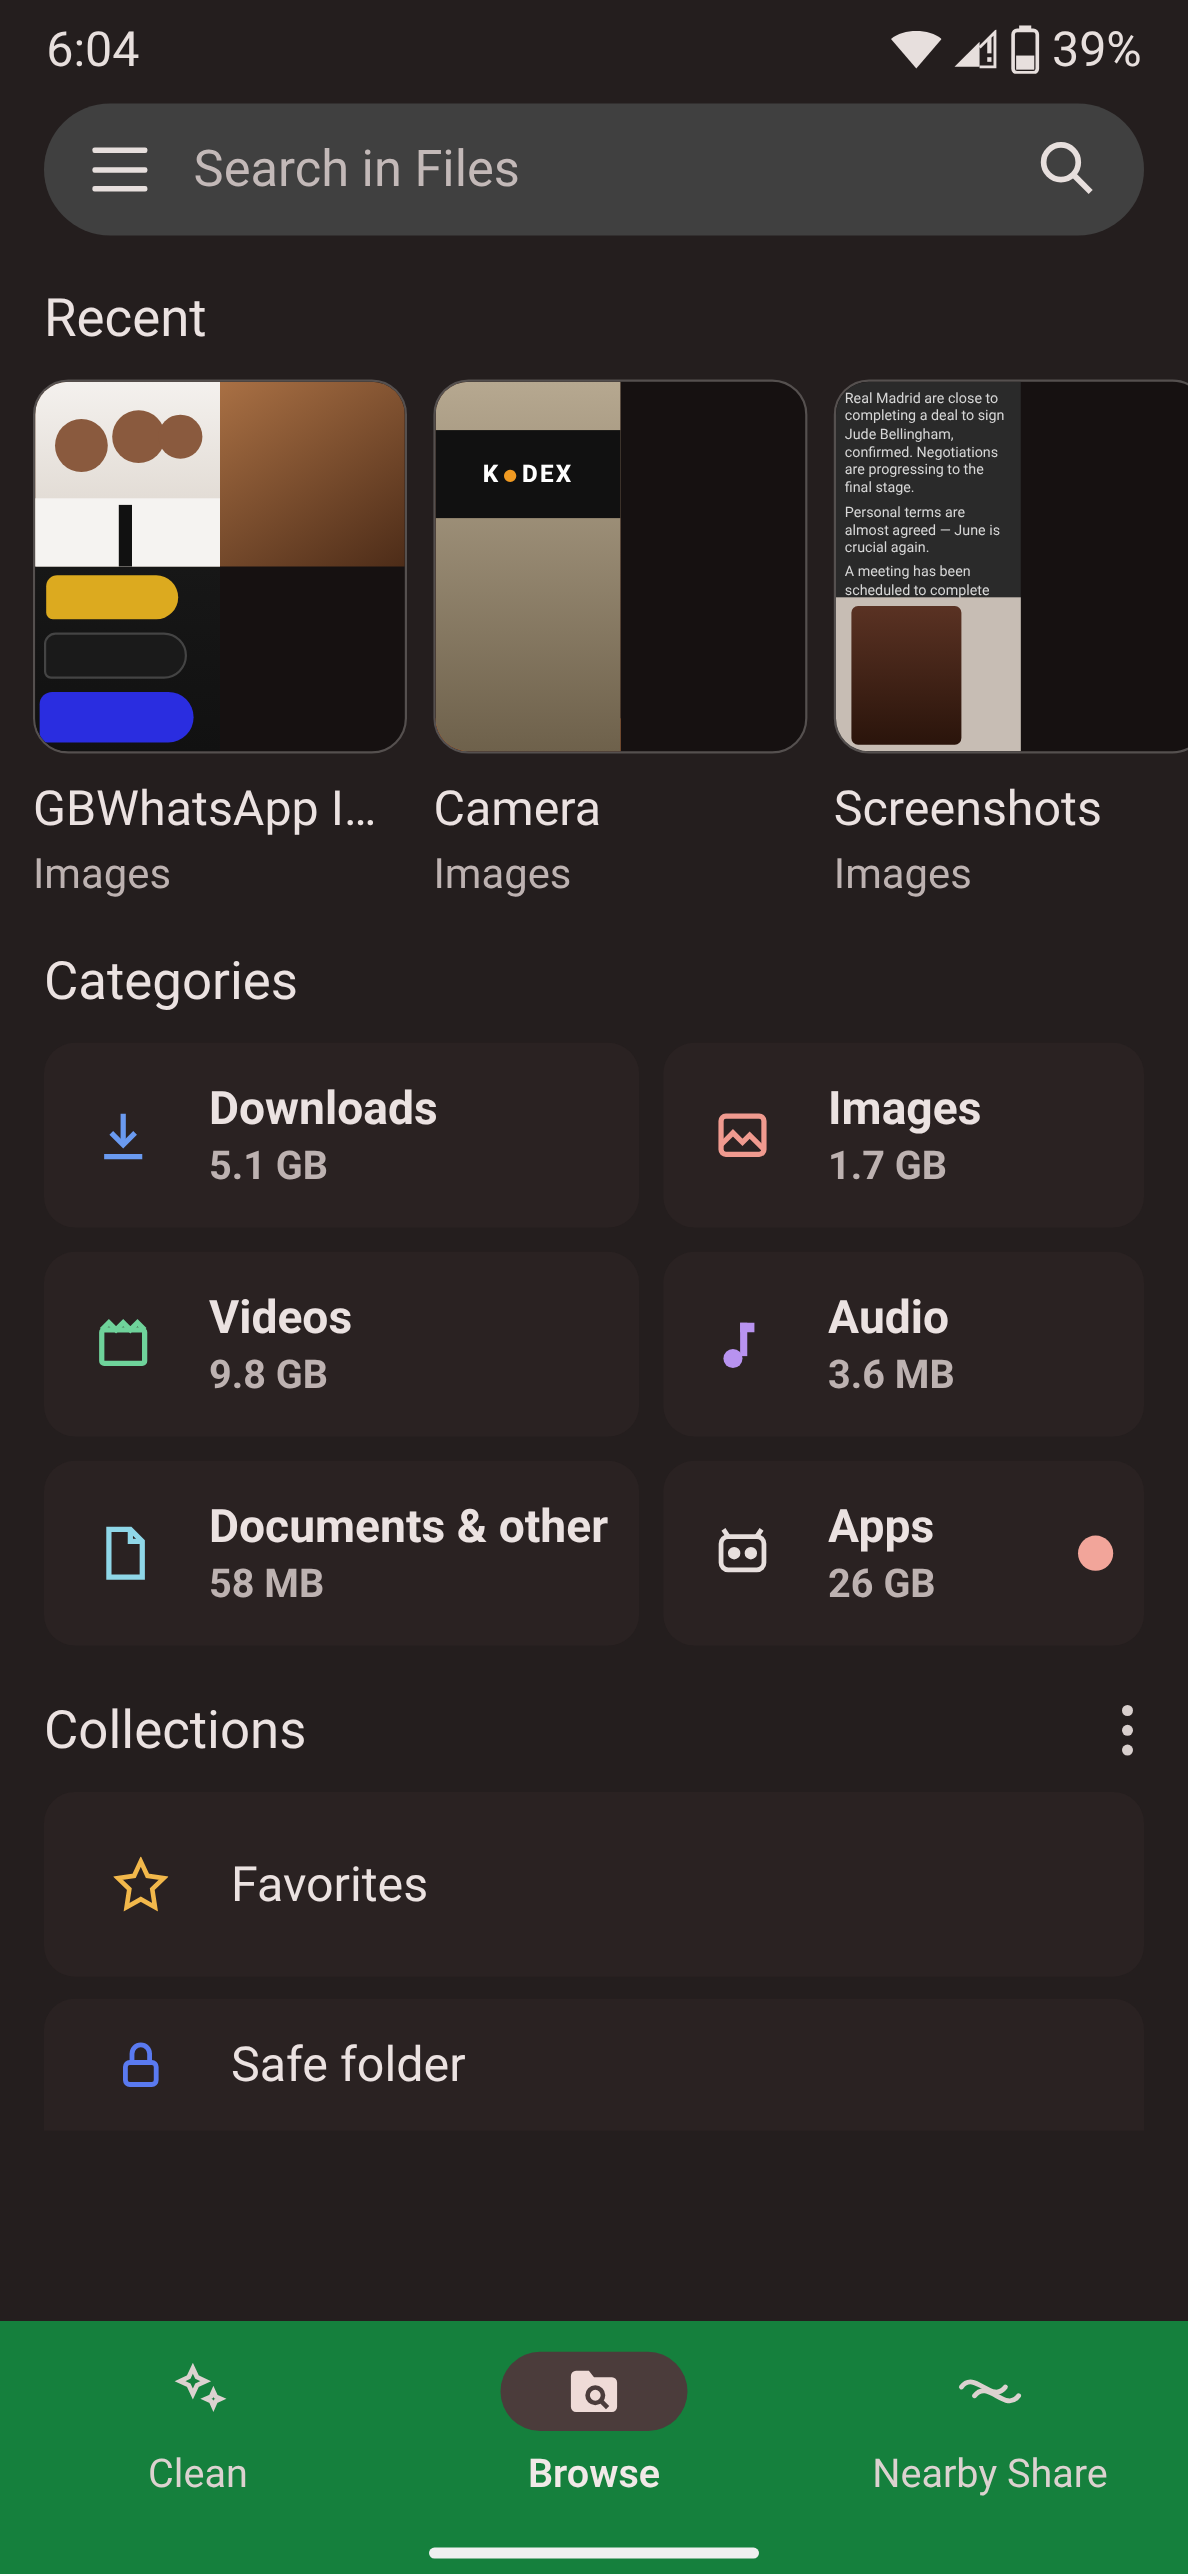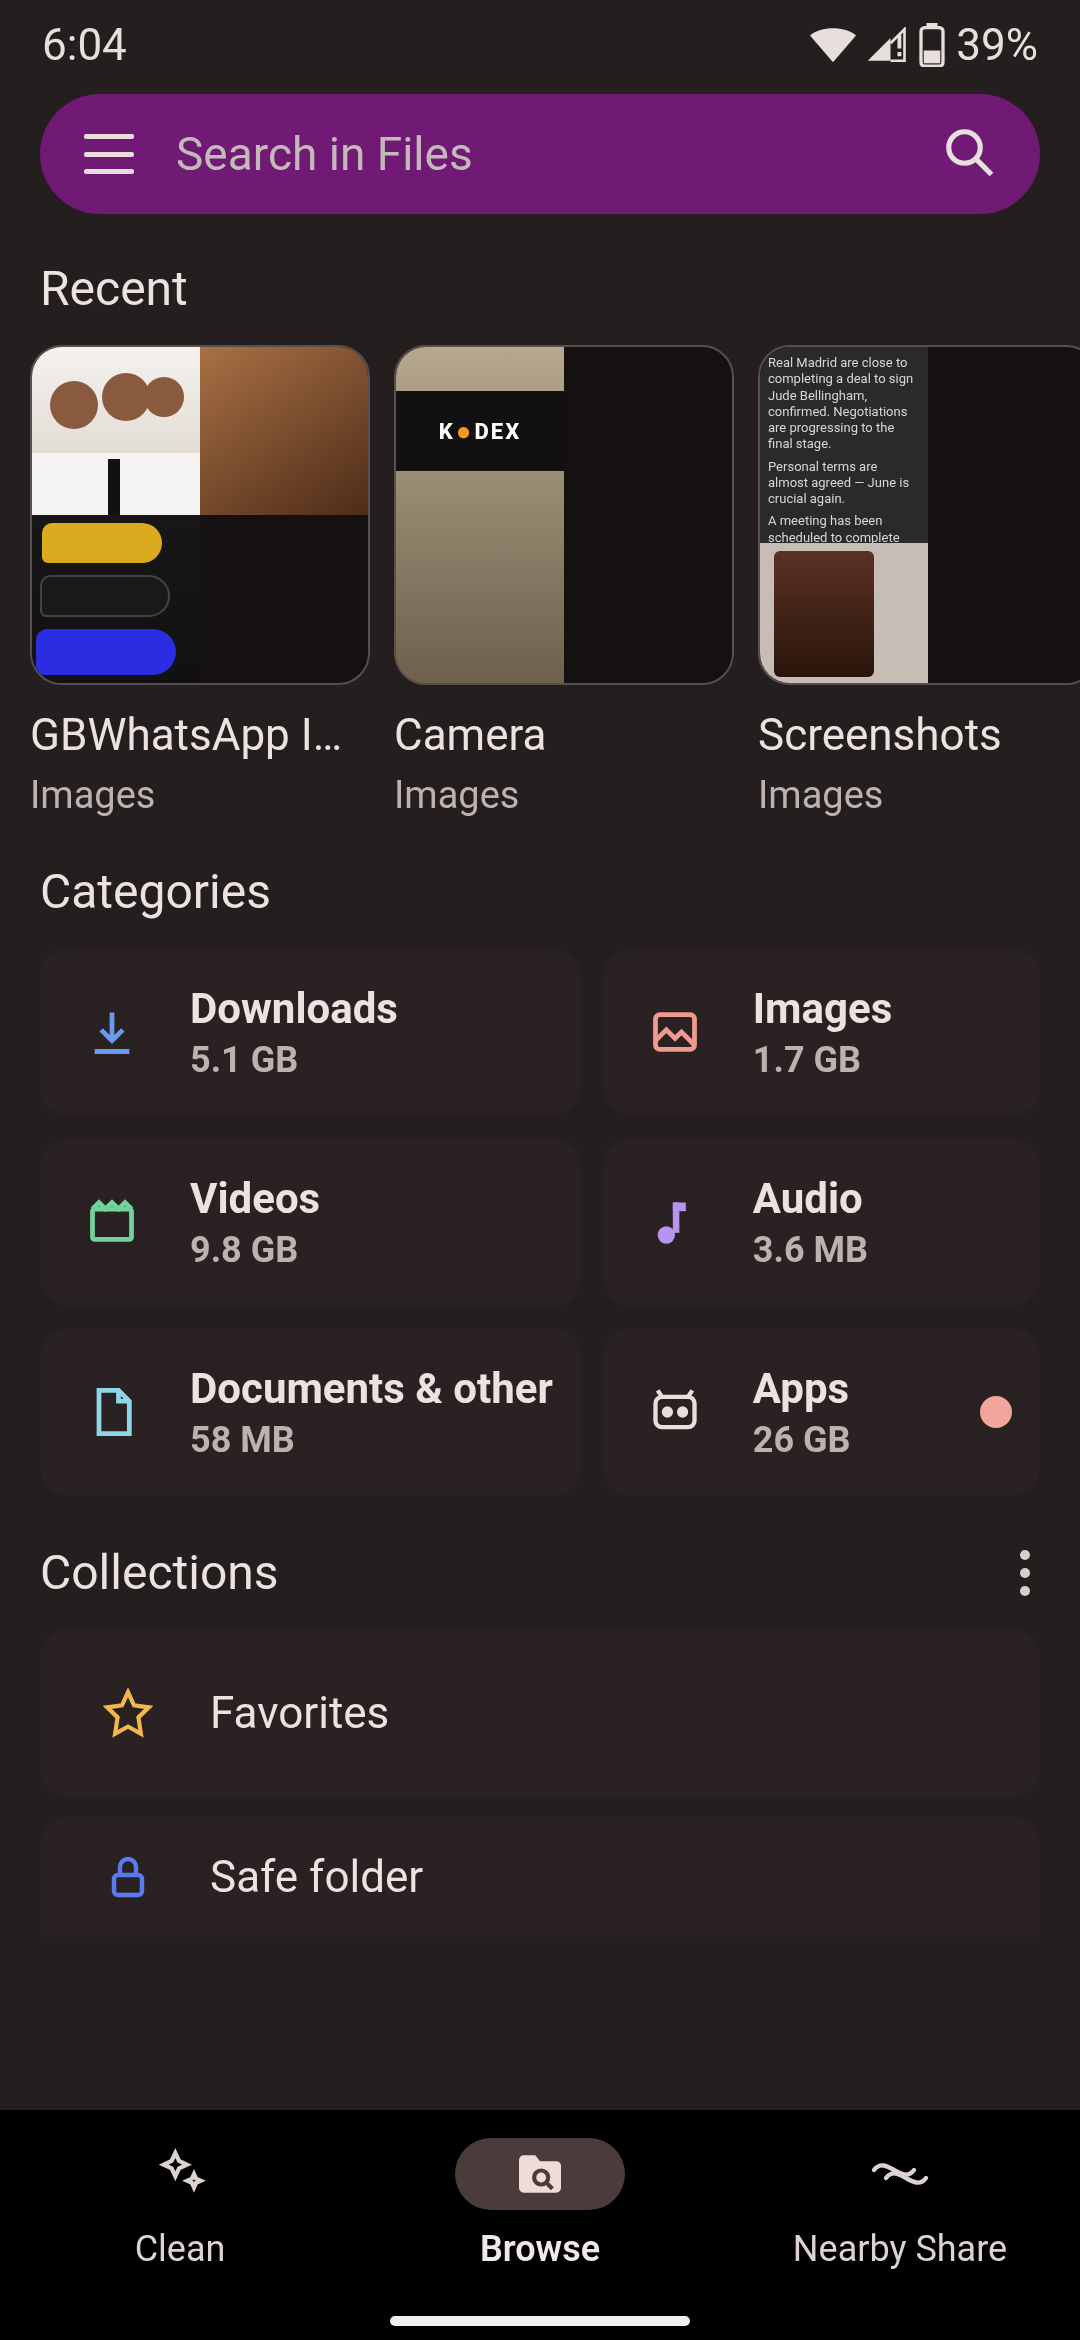--- a/index.html
+++ b/index.html
@@ -21,21 +21,21 @@
     padding: 0 42px;
     font-size: 44px;
     font-weight: 400;
     text-align: center;
   }
   .status-right { display: flex; align-items: center; gap: 10px; }
 
   
   .search-row { padding: 0 40px; margin-top: 4px; }
   .search-bar {
-    background: #701a75;
+    background: #404040;
     border-radius: 60px;
     height: 120px;
     display: flex;
     align-items: center;
     padding: 0 44px;
   }
   .hamburger { width: 50px; height: 40px; display: flex; flex-direction: column; justify-content: space-between; margin-right: 42px; }
   .hamburger span { display: block; height: 5px; background: #e7dfdd; border-radius: 2px; }
   .search-placeholder {
     flex: 1;
@@ -133,21 +133,21 @@
   .collection-card.partial { height: 120px; border-bottom-left-radius:0; border-bottom-right-radius:0; }
   .coll-icon { width:60px; display:flex; justify-content:center; margin-right: 52px; }
   .coll-title { font-size: 44px; color:#ebe2e1; }
 
   
   .bottom-nav {
     position:absolute;
     left:0; bottom:0;
     width:100%;
     height:230px;
-    background:#000000;
+    background:#15803d;
     display:flex;
     z-index: 5;
   }
   .nav-item {
     flex:1;
     display:flex;
     flex-direction:column;
     align-items:center;
     justify-content:flex-start;
     padding-top: 28px;

